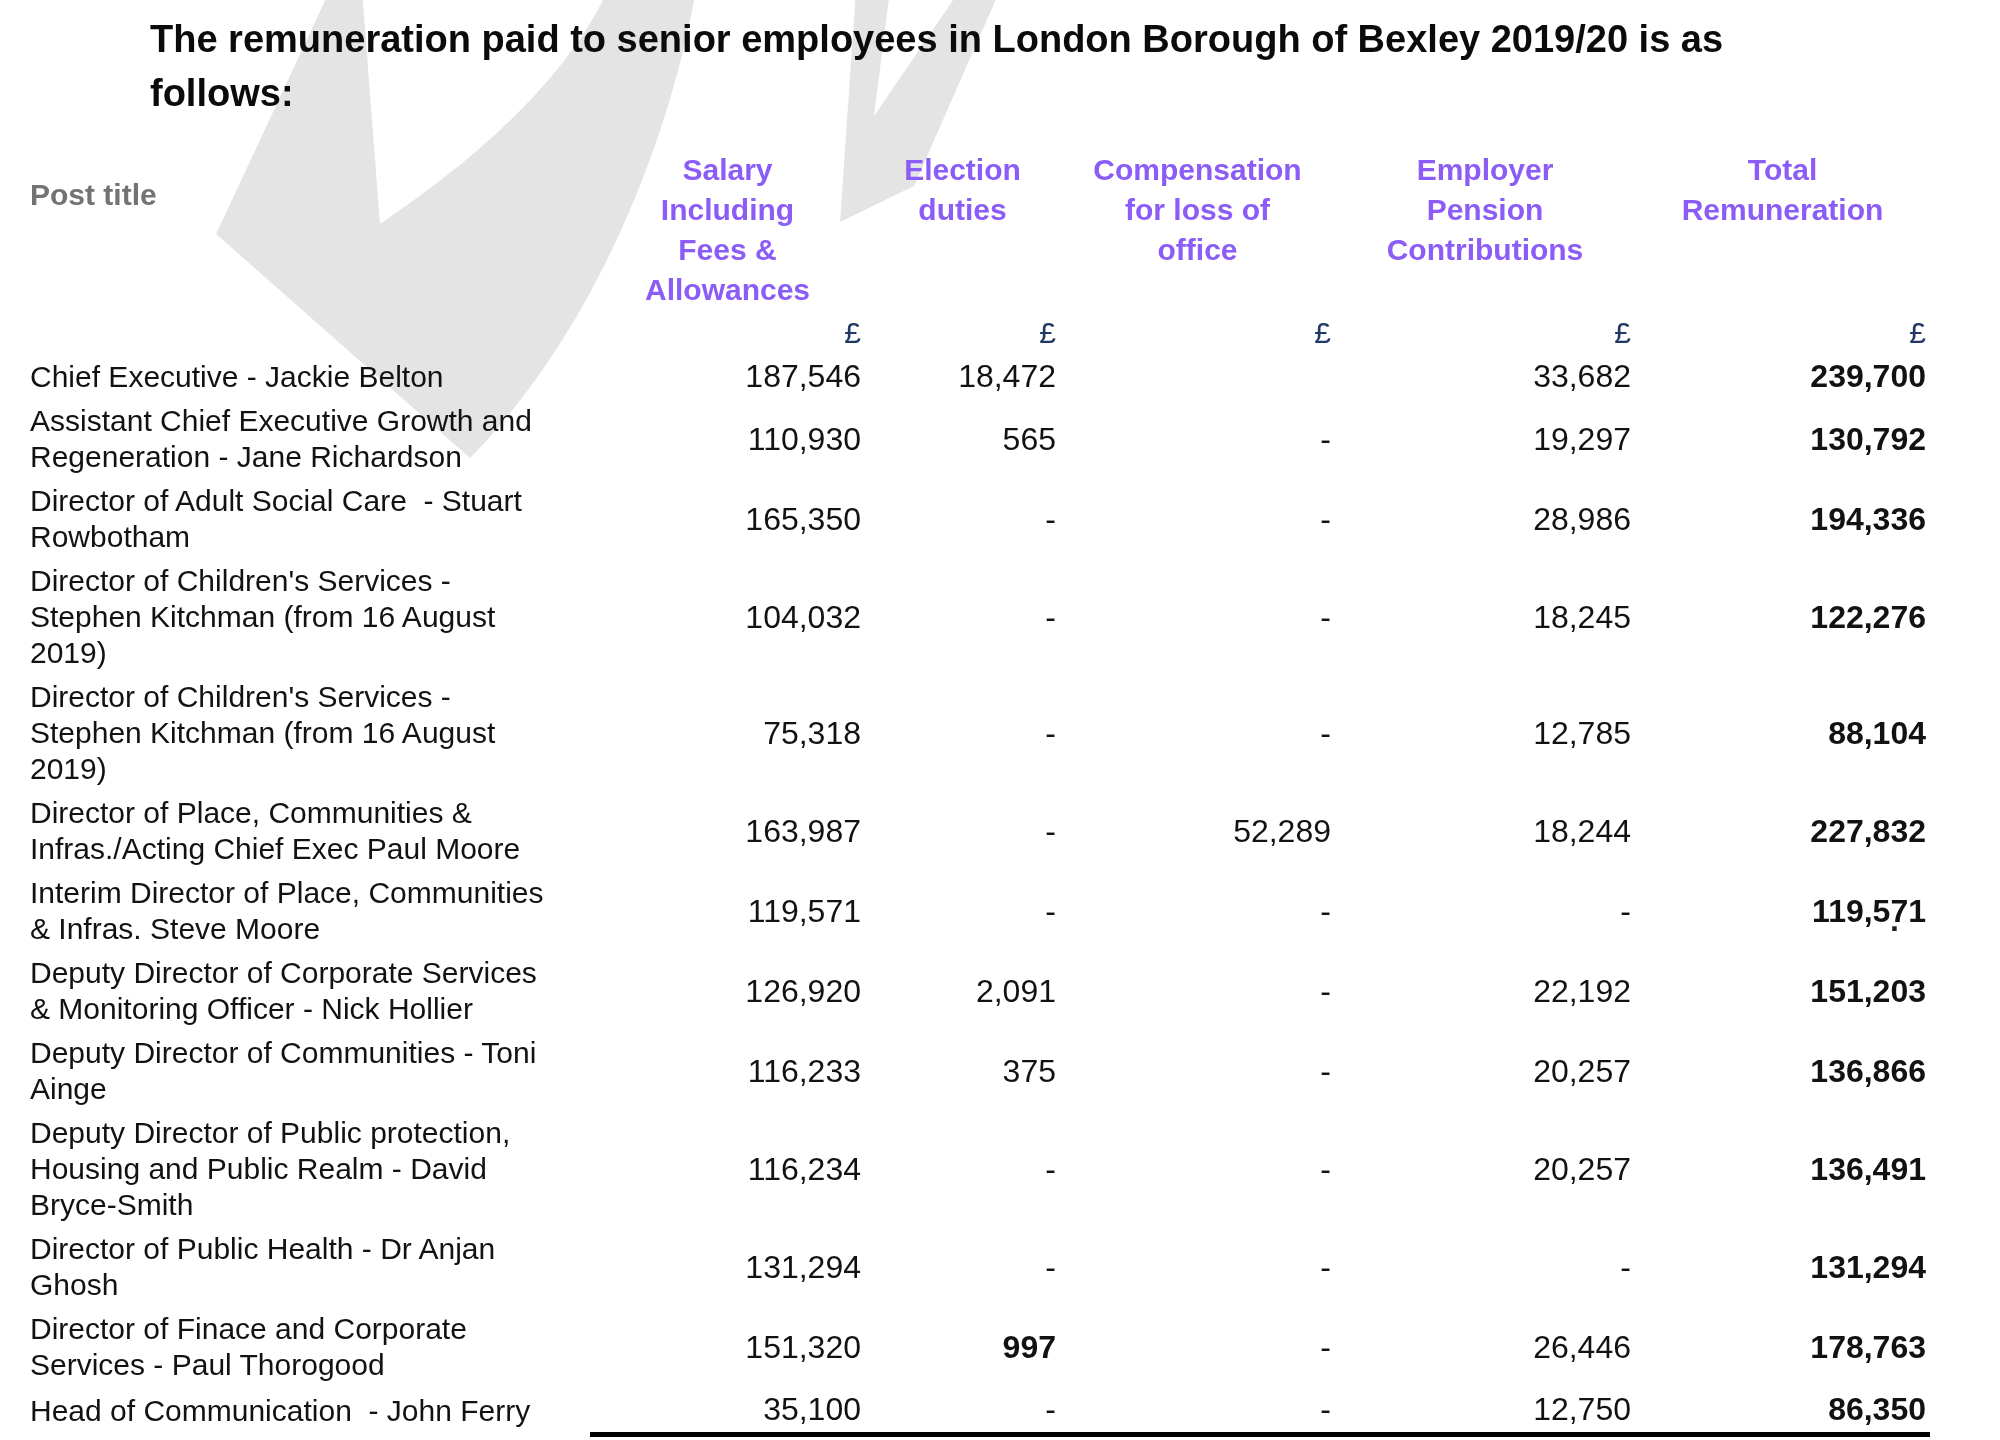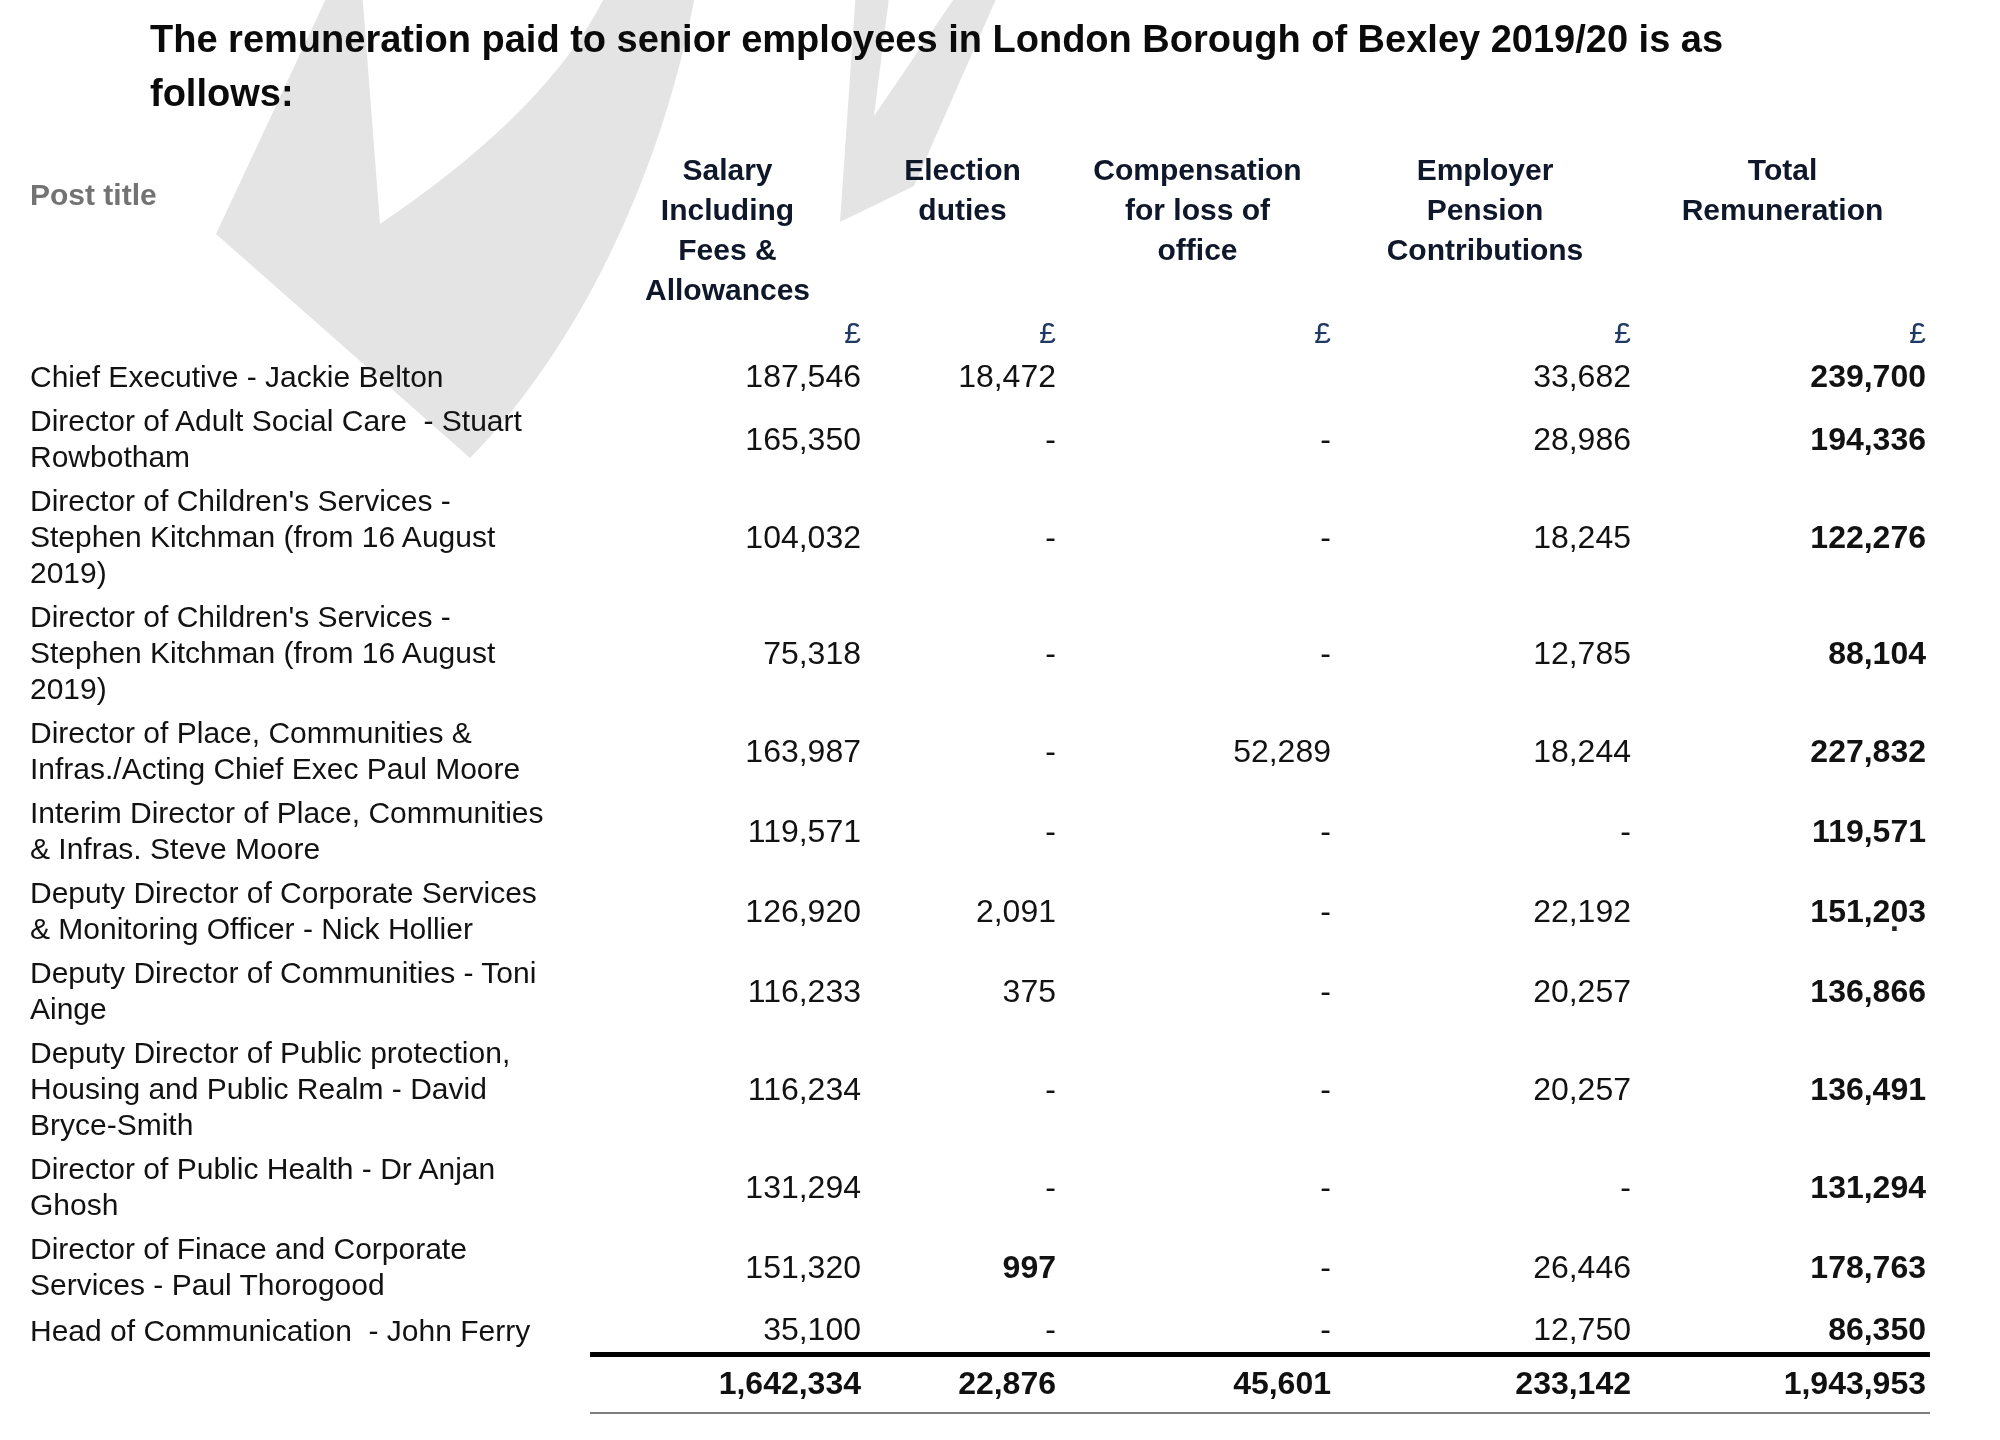--- a/index.html
+++ b/index.html
@@ -15,21 +15,21 @@
   }
   table.remuneration{
     border-collapse:collapse;table-layout:fixed;width:1900px;margin:30px 0 0 30px;
   }
   td,th{padding:0;}
   .posthead{
     font-size:30px;font-weight:bold;color:#737373;text-align:left;
     vertical-align:top;padding-top:28px;
   }
   .colhead{
-    font-size:30px;font-weight:bold;color:#0f172a;text-align:center;
+    font-size:30px;font-weight:bold;color:#8b5cf6;text-align:center;
     vertical-align:top;line-height:40px;white-space:pre-line;
   }
   tr.currency-row td{
     font-size:30px;color:#1f3864;text-align:right;
     vertical-align:bottom;padding:6px 4px 4px 0;height:34px;
   }
   tr.data-row td{
     font-size:32px;line-height:37px;padding:4px 0;vertical-align:middle;color:#121212;
   }
   tr.data-row td.post{
@@ -106,20 +106,28 @@
 
       <tr class="data-row">
         <td class="post">Chief Executive - Jackie Belton</td>
         <td class="num">187,546</td>
         <td class="num">18,472</td>
         <td class="num"></td>
         <td class="num">33,682</td>
         <td class="num total-col">239,700</td>
       </tr>
 
+      <tr class="data-row">
+        <td class="post">Assistant Chief Executive Growth and Regeneration - Jane Richardson</td>
+        <td class="num">110,930</td>
+        <td class="num">565</td>
+        <td class="num">-</td>
+        <td class="num">19,297</td>
+        <td class="num total-col">130,792</td>
+      </tr>
 
       <tr class="data-row">
         <td class="post">Director of Adult Social Care  - Stuart Rowbotham</td>
         <td class="num">165,350</td>
         <td class="num">-</td>
         <td class="num">-</td>
         <td class="num">28,986</td>
         <td class="num total-col">194,336</td>
       </tr>
 

